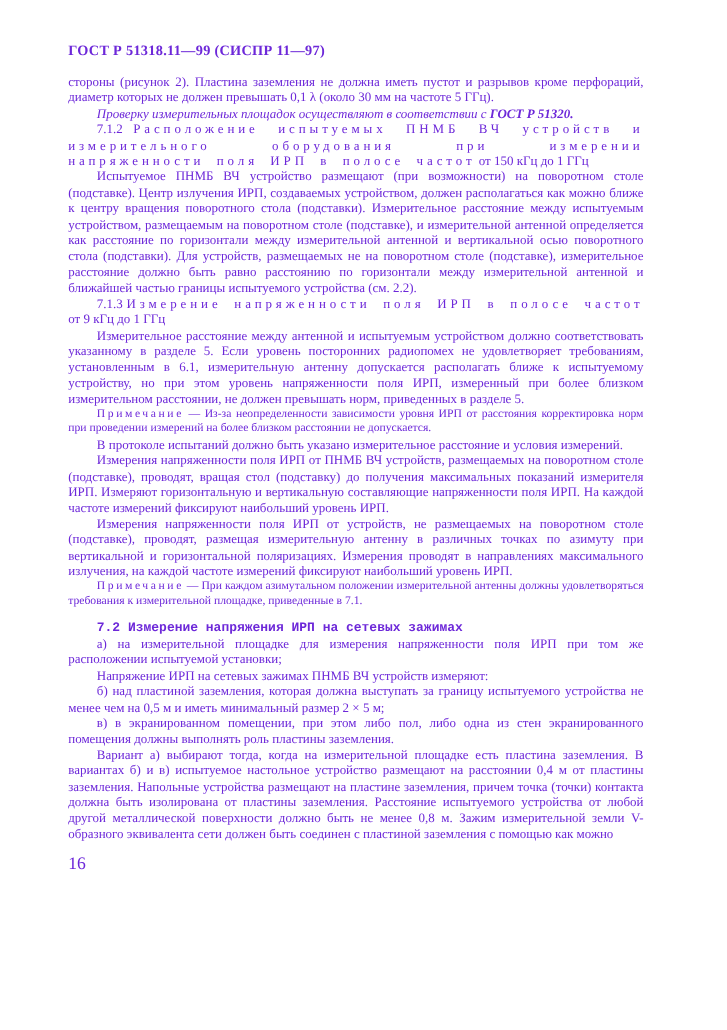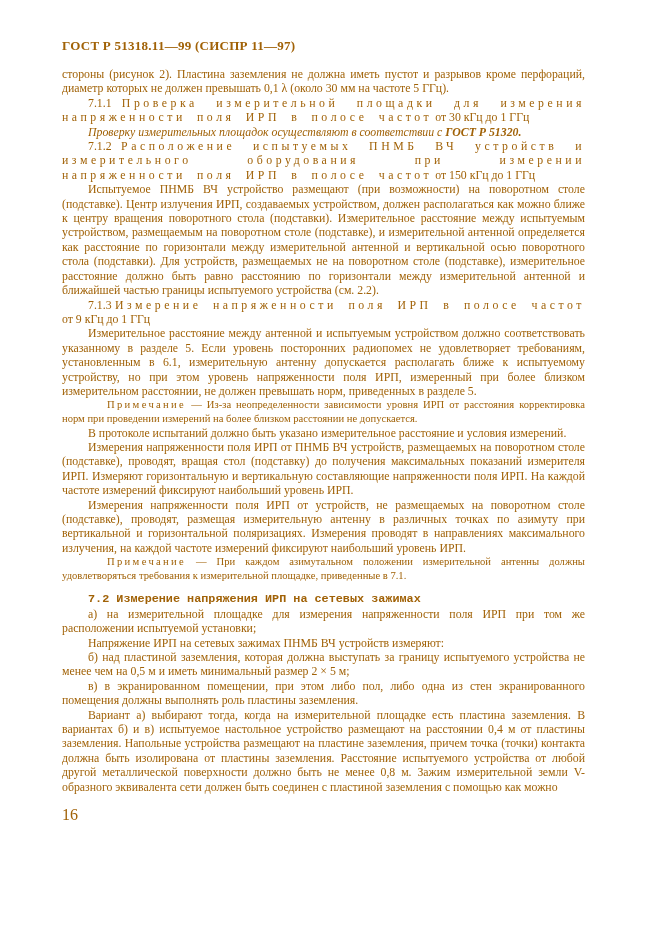--- a/index.html
+++ b/index.html
@@ -5,21 +5,21 @@
   html, body {
     margin: 0;
     padding: 0;
     background: #ffffff;
   }
   .page {
     position: relative;
     width: 646px;
     height: 936px;
     background: #ffffff;
-    color: #a16207;
+    color: #6d28d9;
     font-family: "Liberation Serif", "DejaVu Serif", serif;
     box-sizing: border-box;
     padding: 38px 61px 0 62px;
     overflow: hidden;
   }
   .doc-header {
     font-weight: bold;
     font-size: 13px;
     letter-spacing: 0.02em;
     margin-bottom: 13px;
@@ -47,21 +47,20 @@
   .ref-bold {
     font-weight: bold;
   }
   .note {
     font-size: 10.6px;
     line-height: 13.6px;
     margin: 4px 0 9px;
   }
   .note .label-sp {
     letter-spacing: 0.22em;
-    margin-left: 19px;
   }
   .h-bold {
     font-weight: bold;
     margin-top: 10px !important;
     font-family: Liberation Mono, monospace;
   }
   .page-number {
     margin-top: 14px !important;
     text-indent: 0 !important;
     font-size: 16px;
@@ -71,21 +70,20 @@
 <body>
 
 <div class="page">
 
   <div class="doc-header">ГОСТ Р 51318.11—99 (СИСПР 11—97)</div>
 
   <div class="body-text">
 
     <p class="noindent">стороны (рисунок 2). Пластина заземления не должна иметь пустот и разрывов кроме перфораций, диаметр которых не должен превышать 0,1 λ (около 30 мм на частоте 5 ГГц).</p>
 
-    <p><span>7.1.1</span> <span class="sp">Проверка измерительной площадки для измерения напряженности поля ИРП в полосе частот</span> <span>от 30 кГц до 1 ГГц</span></p>
 
     <p class="ref-line"><span>Проверку измерительных площадок осуществляют в соответствии с</span> <span class="ref-bold">ГОСТ Р 51320.</span></p>
 
     <p><span>7.1.2</span> <span class="sp">Расположение испытуемых ПНМБ ВЧ устройств и измерительного оборудования при измерении напряженности поля ИРП в полосе частот</span> <span>от 150 кГц до 1 ГГц</span></p>
 
     <p>Испытуемое ПНМБ ВЧ устройство размещают (при возможности) на поворотном столе (подставке). Центр излучения ИРП, создаваемых устройством, должен располагаться как можно ближе к центру вращения поворотного стола (подставки). Измерительное расстояние между испытуемым устройством, размещаемым на поворотном столе (подставке), и измерительной антенной определяется как расстояние по горизонтали между измерительной антенной и вертикальной осью поворотного стола (подставки). Для устройств, размещаемых не на поворотном столе (подставке), измерительное расстояние должно быть равно расстоянию по горизонтали между измерительной антенной и ближайшей частью границы испытуемого устройства (см. 2.2).</p>
 
     <p><span>7.1.3</span> <span class="sp">Измерение напряженности поля ИРП в полосе частот</span> <span>от 9 кГц до 1 ГГц</span></p>
 
     <p>Измерительное расстояние между антенной и испытуемым устройством должно соответствовать указанному в разделе 5. Если уровень посторонних радиопомех не удовлетворяет требованиям, установленным в 6.1, измерительную антенну допускается располагать ближе к испытуемому устройству, но при этом уровень напряженности поля ИРП, измеренный при более близком измерительном расстоянии, не должен превышать норм, приведенных в разделе 5.</p>

